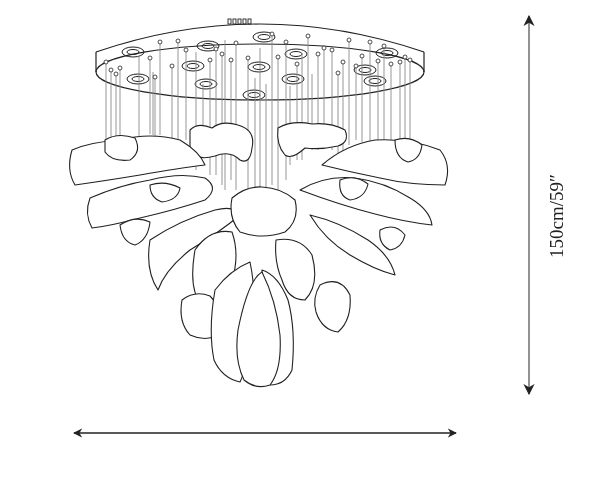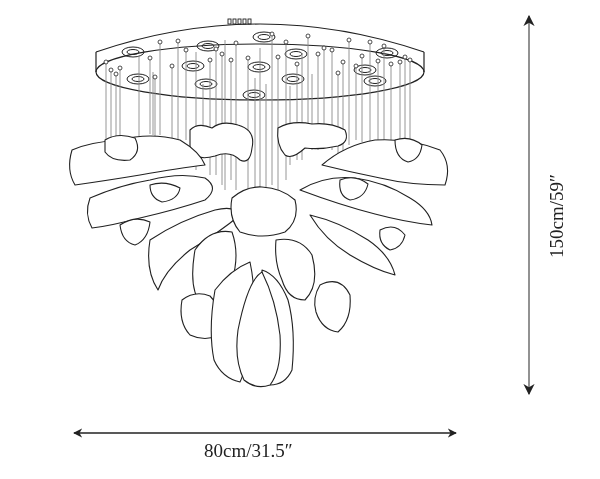--- a/index.html
+++ b/index.html
@@ -181,15 +181,14 @@
     <path d="M262,270 Q278,275 288,300 Q296,330 292,370 Q285,385 270,385 Q262,360 262,330 Z"></path>
     <path d="M238,330 Q248,280 262,272 Q276,300 280,335 Q282,370 270,385 Q256,390 244,380 Q234,360 238,330 Z"></path>
   </g>
 
   <g>
     <line x1="74" y1="433" x2="456" y2="433" stroke="#222" stroke-width="1.3" marker-start="url(#arrow)" marker-end="url(#arrow)"></line>
     <line x1="529" y1="16" x2="529" y2="394" stroke="#777" stroke-width="1.6" marker-start="url(#arrow)" marker-end="url(#arrow)"></line>
   </g>
 </svg>
 
-<div id="width-label" class="dim-label">80cm/31.5″</div>
 <div id="height-label" class="dim-label">150cm/59″</div>
 </div>
 
 </body></html>

